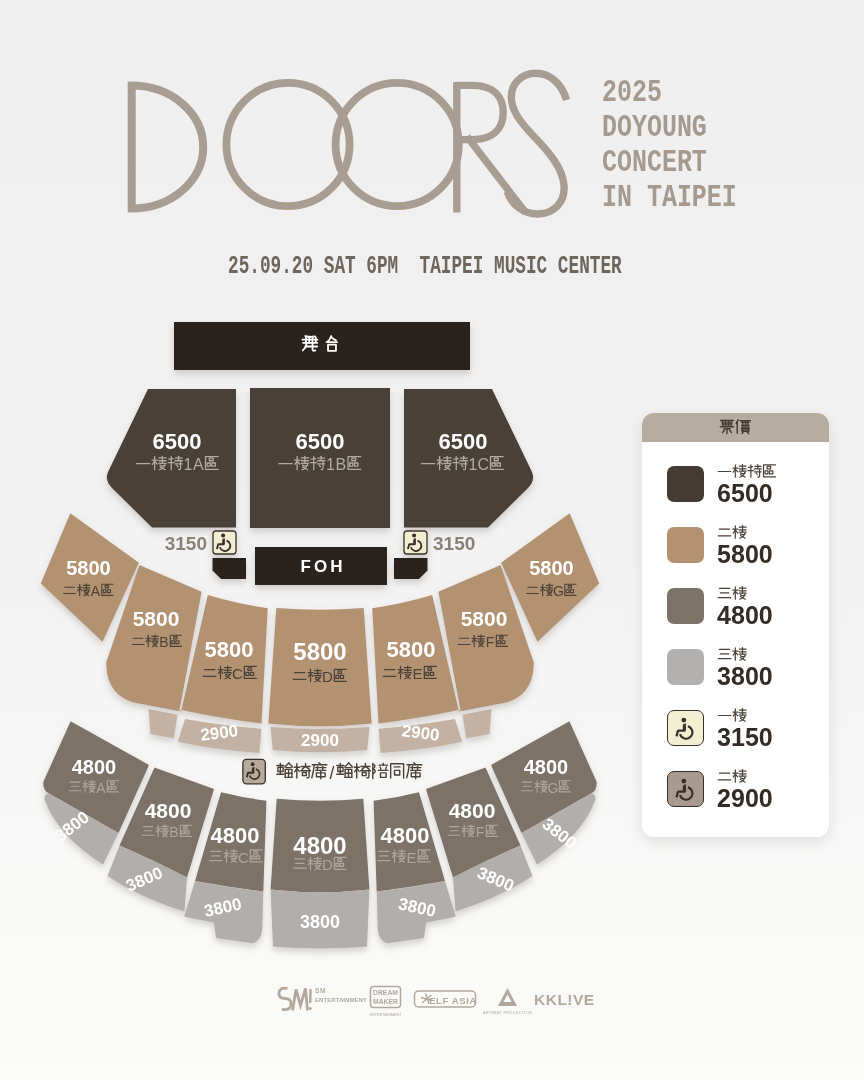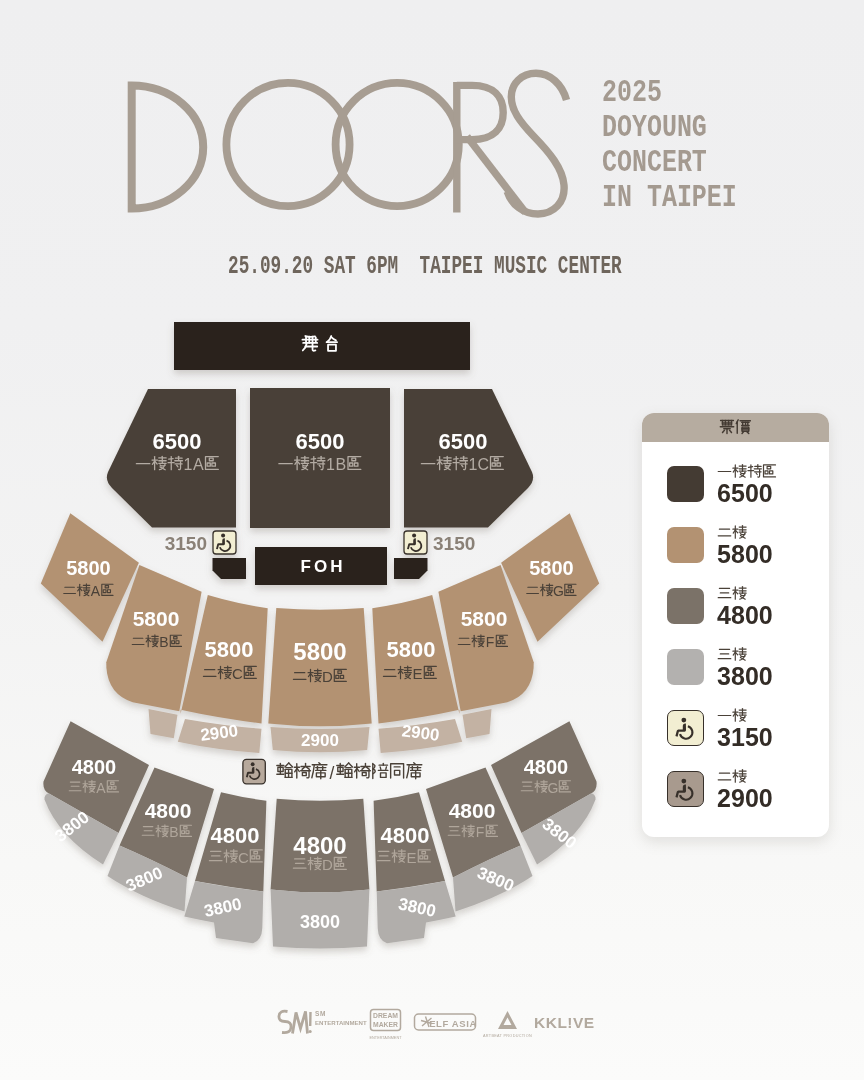--- a/index.html
+++ b/index.html
@@ -11,21 +11,21 @@
 #seatmap{position:absolute;left:0;top:0}
 #legend{position:absolute;left:641.7px;top:412.5px;width:187.3px;height:424.6px;background:#fff;border-radius:12px;
 box-shadow:0 5px 14px rgba(120,115,105,.18)}
 #lhead{height:29px;background:#b6aca0;border-radius:12px 12px 0 0;display:flex;align-items:center;justify-content:center}
 .lrow{display:flex;align-items:center;margin:24px 0 0 24.9px;height:37px}
 .lrow:first-of-type{margin-top:30px}
 .sw{width:37.5px;height:36px;border-radius:7px;flex:0 0 auto}
 .ltx{margin-left:13px}
 .l1{margin-bottom:1px}
 .l2{font-size:25px;font-weight:bold;color:#332c26;line-height:26px}
-#footer{position:absolute;left:267px;top:1000px}
+#footer{position:absolute;left:267px;top:977px}
 text{font-family:"Liberation Sans",sans-serif}
 </style></head><body>
 <svg width="0" height="0" style="position:absolute">
     <defs>
 <symbol id="g4E00" viewBox="0 0 100 100" overflow="visible">
         <g fill="none" stroke-linecap="round" stroke-linejoin="round">
           <path d="M8 54 H92"></path>
         </g>
       </symbol>
 <symbol id="g4E8C" viewBox="0 0 100 100" overflow="visible">

